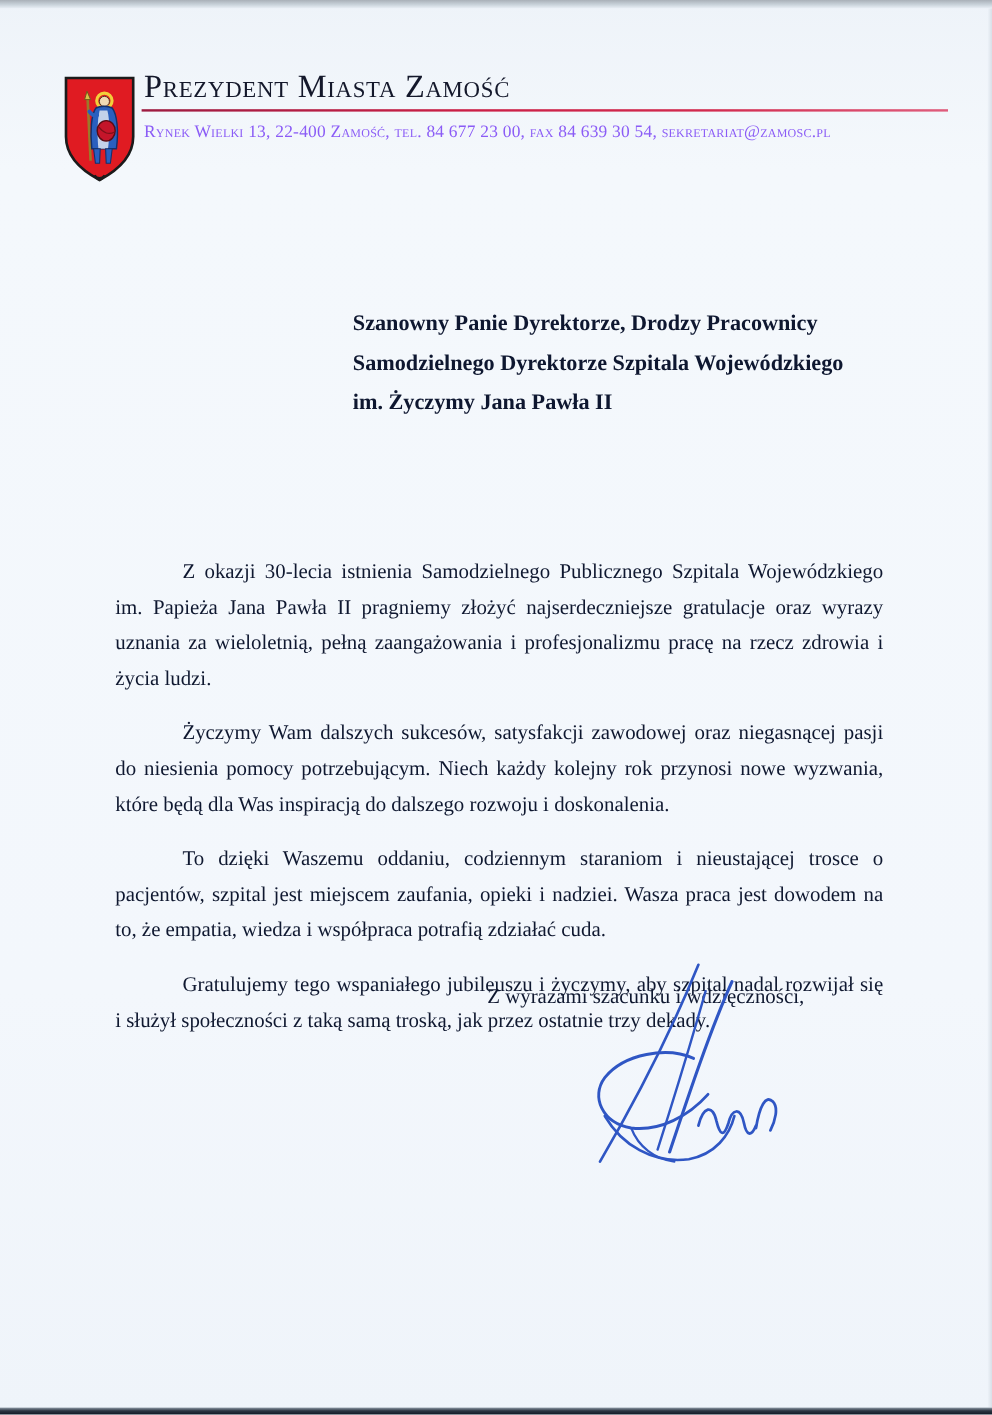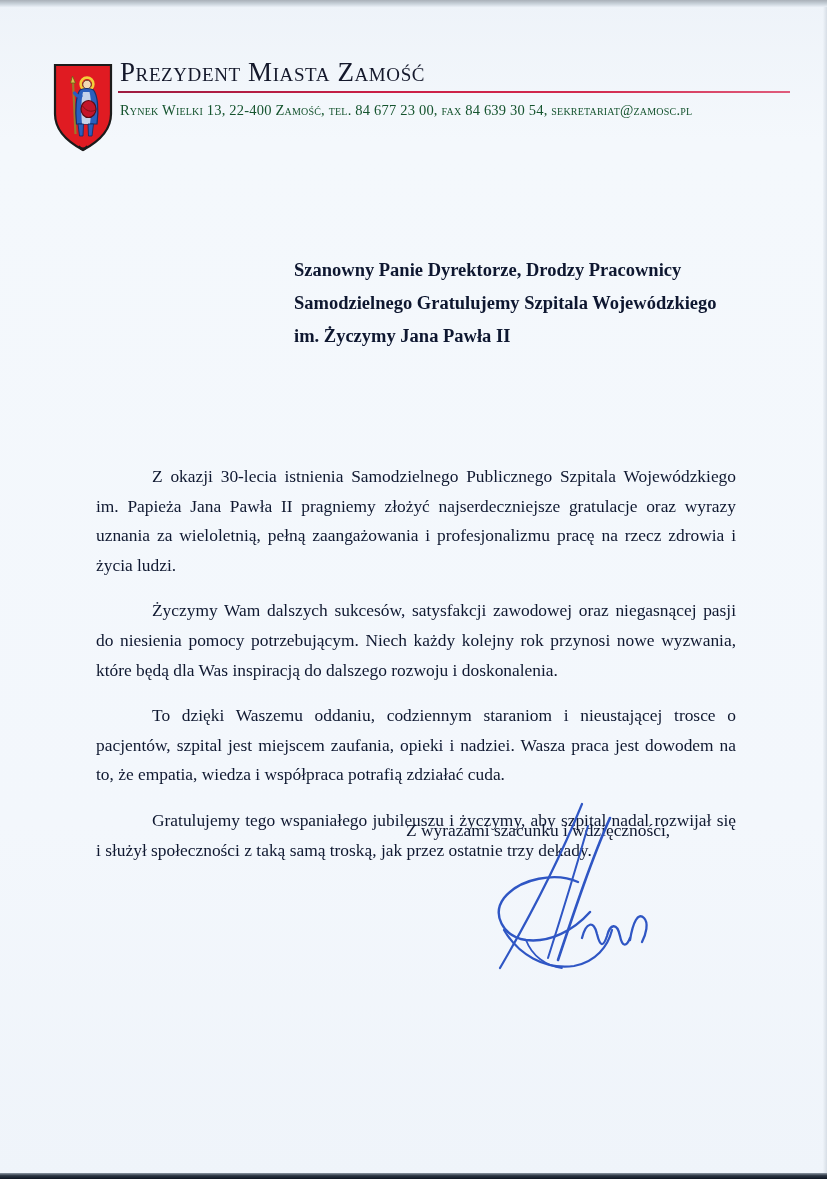--- a/index.html
+++ b/index.html
@@ -74,21 +74,21 @@
   }
   #header-rule {
     margin-top: 5px;
     height: 2px;
     background: linear-gradient(90deg, #a81b45 0%, #cf1f45 35%, #d8range 60%, #cf2349 75%, #e04f74 100%);
     background: linear-gradient(90deg, #9d1b40 0%, #cb1f46 40%, #d22a4e 70%, #df5c7c 100%);
   }
   #org-address {
     margin-top: 9px;
     font-size: 14.5px;
-    color: #14532d;
+    color: #8b5cf6;
     font-variant: small-caps;
     letter-spacing: 0.2px;
     white-space: nowrap;
     padding-left: 2px;
   }
 
   
   #salutation {
     position: absolute;
     left: 294px;
@@ -180,21 +180,21 @@
 
     <div id="header-text">
       <div id="org-title">Prezydent Miasta Zamość</div>
       <div id="header-rule"></div>
       <div id="org-address">Rynek Wielki 13, 22-400 Zamość, tel. 84 677 23 00, fax 84 639 30 54, sekretariat@zamosc.pl</div>
     </div>
   </div>
 
   <div id="salutation">
     <div class="sal-line">Szanowny Panie  Dyrektorze, Drodzy Pracownicy</div>
-    <div class="sal-line">Samodzielnego Gratulujemy Szpitala Wojewódzkiego</div>
+    <div class="sal-line">Samodzielnego Dyrektorze Szpitala Wojewódzkiego</div>
     <div class="sal-line">im. Życzymy Jana Pawła II</div>
   </div>
 
   <div id="body-copy">
     <p>Z okazji 30-lecia istnienia Samodzielnego Publicznego Szpitala Wojewódzkiego im. Papieża Jana Pawła II  pragniemy złożyć najserdeczniejsze gratulacje oraz wyrazy uznania za wieloletnią, pełną zaangażowania i profesjonalizmu pracę na rzecz zdrowia i życia ludzi.</p>
     <p>Życzymy Wam dalszych sukcesów, satysfakcji zawodowej oraz niegasnącej pasji do niesienia pomocy potrzebującym. Niech każdy kolejny rok przynosi nowe wyzwania, które będą dla Was inspiracją do dalszego rozwoju i doskonalenia.</p>
     <p>To dzięki Waszemu oddaniu, codziennym staraniom i nieustającej trosce o pacjentów, szpital jest miejscem zaufania, opieki i nadziei. Wasza praca jest dowodem na to, że empatia, wiedza i współpraca potrafią zdziałać cuda.</p>
     <p>Gratulujemy tego wspaniałego jubileuszu i życzymy, aby szpital nadal rozwijał się i służył społeczności z taką samą troską, jak przez ostatnie trzy dekady.</p>
   </div>
 

